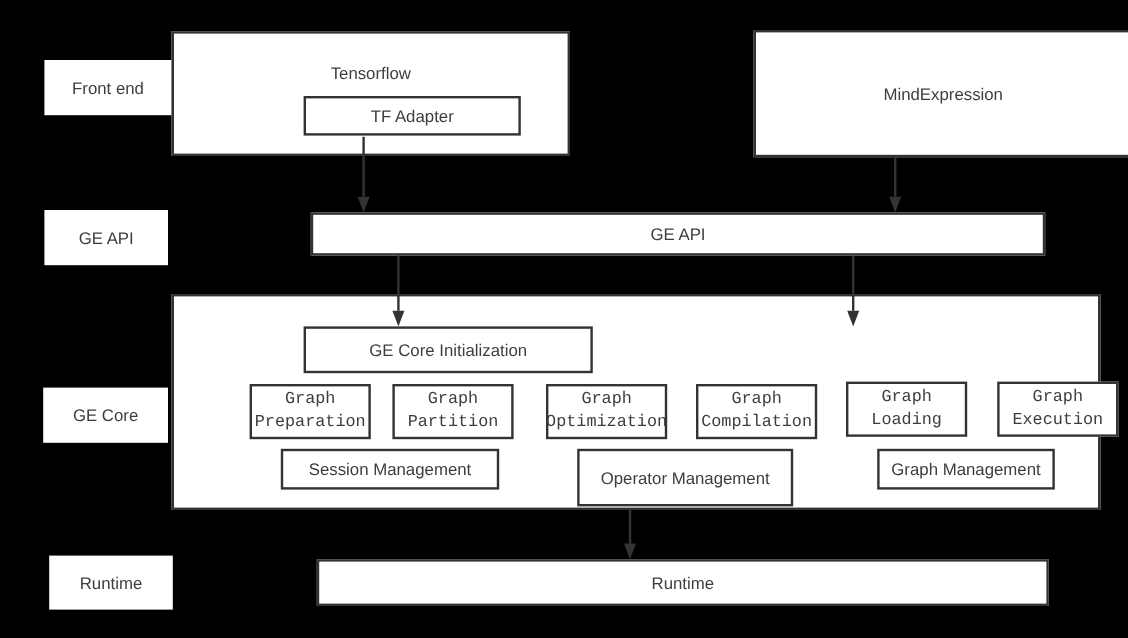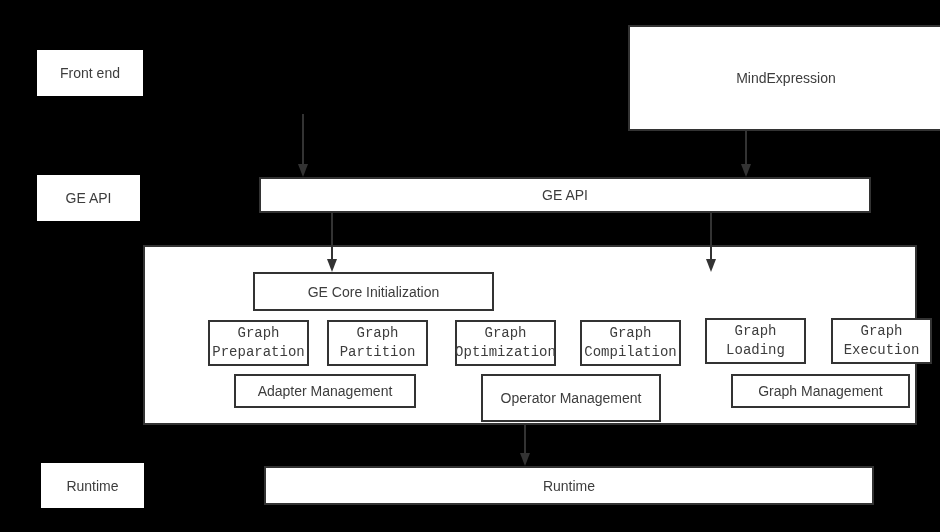--- a/index.html
+++ b/index.html
@@ -70,22 +70,27 @@
     border-top: 13px solid #333333;
   }
 </style>
 </head>
 <body>
 
 <div class="stage">
 
   <div class="side-label" style="left:25px; top:50px; width:106px; height:46px;">Front end</div>
   <div class="side-label" style="left:25px; top:175px; width:103px; height:46px;">GE API</div>
+  <div class="side-label" style="left:24px; top:323px; width:104px; height:46px;">GE Core</div>
   <div class="side-label" style="left:29px; top:463px; width:103px; height:45px;">Runtime</div>
 
+  <div class="box" style="left:143px; top:26px; width:332px; height:104px;">
+    <div class="tf-title">Tensorflow</div>
+    <div class="box center" style="left:67px; top:52px; width:181px; height:33px;">TF Adapter</div>
+  </div>
 
   <div class="box center" style="left:587px; top:25px; width:316px; height:106px;">MindExpression</div>
 
   <div class="box center" style="left:218px; top:177px; width:612px; height:36px;">GE API</div>
 
   <div class="box" style="left:143px; top:245px; width:774px; height:180px;padding-left:24px;">
 
     <div class="box center" style="left:67px; top:25px; width:241px; height:39px;">GE Core Initialization</div>
 
     <div class="box center module" style="left:22px; top:73px; width:101px; height:46px;">Graph
@@ -94,23 +99,23 @@
 Partition</div>
     <div class="box center module" style="left:269px; top:73px; width:101px; height:46px;">Graph
 Optimization</div>
     <div class="box center module" style="left:394px; top:73px; width:101px; height:46px;">Graph
 Compilation</div>
     <div class="box center module" style="left:519px; top:71px; width:101px; height:46px;">Graph
 Loading</div>
     <div class="box center module" style="left:645px; top:71px; width:101px; height:46px;">Graph
 Execution</div>
 
-    <div class="box center" style="left:48px; top:127px; width:182px; height:34px;">Adapter Management</div>
+    <div class="box center" style="left:48px; top:127px; width:182px; height:34px;">Session Management</div>
     <div class="box center" style="left:295px; top:127px; width:180px; height:48px;">Operator Management</div>
-    <div class="box center" style="left:545px; top:127px; width:179px; height:34px;">Graph Management</div>
+    <div class="box center" style="left:545px; top:127px; width:148px; height:34px;">Graph Management</div>
   </div>
 
   <div class="box center" style="left:223px; top:466px; width:610px; height:39px;">Runtime</div>
 
   <div class="arrow" style="left:302px; top:114px; height:50px;"></div>
   <div class="arrow" style="left:745px; top:131px; height:33px;"></div>
   <div class="arrow" style="left:331px; top:213px; height:46px;"></div>
   <div class="arrow" style="left:710px; top:213px; height:46px;"></div>
   <div class="arrow" style="left:524px; top:425px; height:28px;"></div>
 

